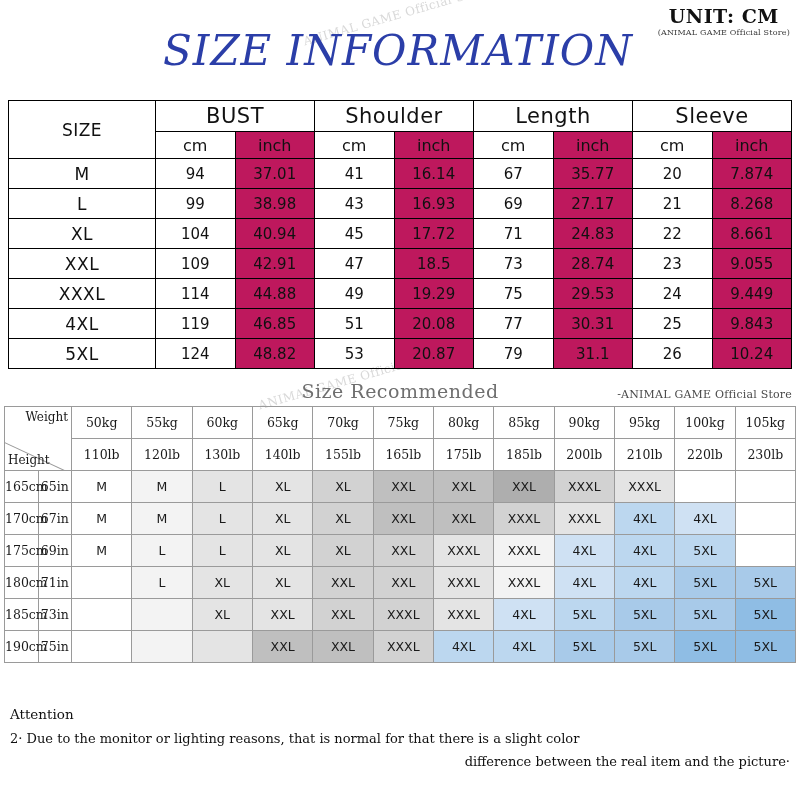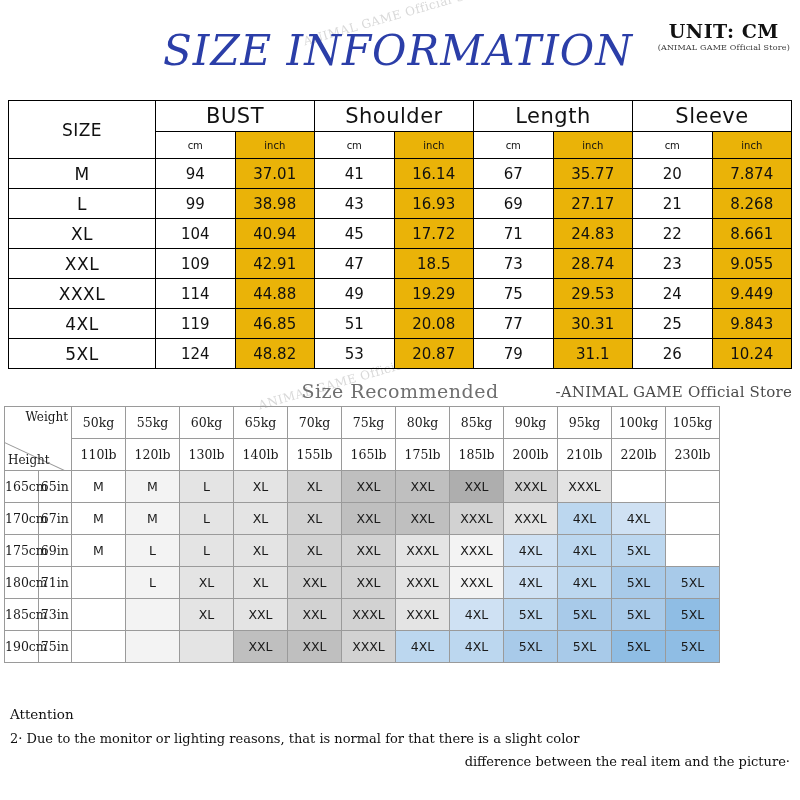--- a/index.html
+++ b/index.html
@@ -28,21 +28,21 @@
     transform: rotate(-16deg);
     user-select: none;
   }
   .wm-1 { left: 300px; top: 8px; }
   .wm-2 { left: 255px; top: 372px; }
 
   
   .unit-box {
     position: absolute;
     right: 10px;
-    top: 20px;
+    top: 5px;
     text-align: center;
     margin-left: 33px;
   }
   .unit-title {
     font-family: "DejaVu Serif", serif;
     font-weight: bold;
     font-size: 19px;
     letter-spacing: 0.5px;
     color: #111;
   }
@@ -89,22 +89,22 @@
   }
   .size-table .grp {
     font-size: 21px;
     height: 30px;
     letter-spacing: 0.5px;
   }
   .size-table .sizecell {
     font-size: 17px;
     letter-spacing: 0.5px;
   }
-  .size-table .inch-col { background: #eab308; }
-  .size-table .unit-row td { font-size: 10px; height: 26px; }
+  .size-table .inch-col { background: #be185d; }
+  .size-table .unit-row td { font-size: 16px; height: 26px; }
 
   
   .rec-wrap {
     position: absolute;
     left: 4px;
     top: 377px;
     width: 792px;
   }
   .rec-title {
     text-align: center;
@@ -112,27 +112,27 @@
     font-size: 19px;
     color: #6f6f6f;
     padding: 3px 0 4px 0;
     letter-spacing: 0.5px;
     position: relative;
   }
   .rec-store {
     position: absolute;
     right: 4px;
     bottom: 5px;
-    font-size: 15px;
+    font-size: 11px;
     color: #4a4a4a;
     font-family: "DejaVu Serif", serif;
     letter-spacing: 0.2px;
   }
   .rec-table {
-    width: 716px;
+    width: 792px;
     border-collapse: collapse;
     table-layout: fixed;
   }
   .rec-table td {
     border: 1px solid #9a9a9a;
     text-align: center;
     font-family: "DejaVu Sans", sans-serif;
     font-size: 12.5px;
     height: 31px;
     padding: 0;

